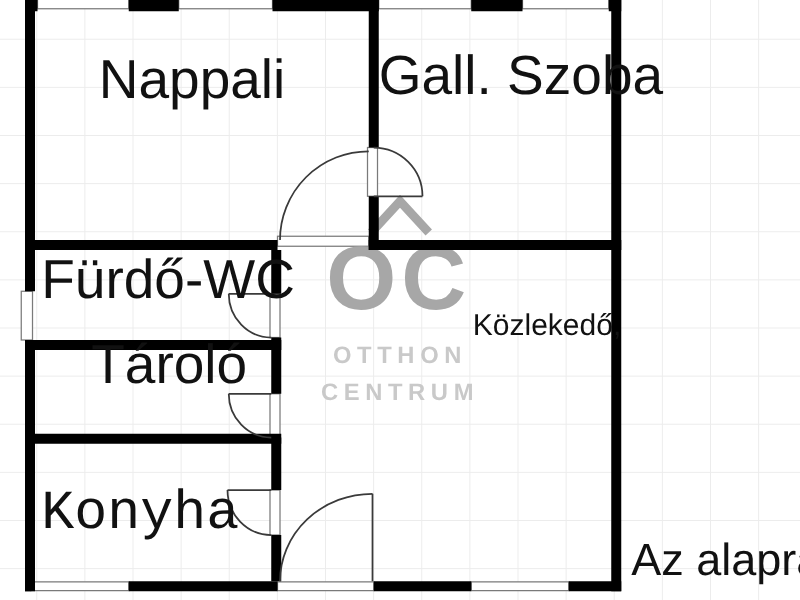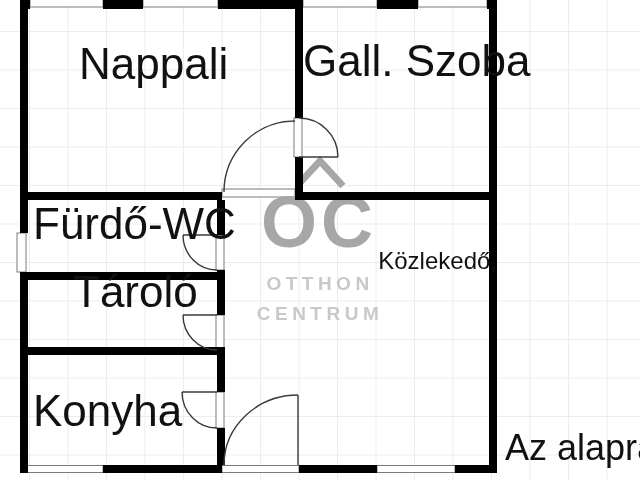--- a/index.html
+++ b/index.html
@@ -118,21 +118,21 @@
   </svg>
 
   <div class="room-label" style="left:79px;top:44px;">Nappali</div>
 
   <div class="room-label" style="left:303px;top:41px;">Gall. Szoba</div>
 
   <div class="room-label" style="left:33px;top:204px;">Fürdő-WC</div>
 
   <div class="room-label" style="left:33px;top:272px;margin-left:40px;">Tároló</div>
 
-  <div class="room-label" style="left:33px;top:391px;">Konyha</div>
+  <div class="room-label" style="left:33px;top:391px;font-family:Liberation Mono, monospace;">Konyha</div>
 
   <div class="hall-label">
     <div>Közlekedő,</div>
   </div>
 
   <div class="caption">Az alapra</div>
 
 </div>
 
 </body></html>

